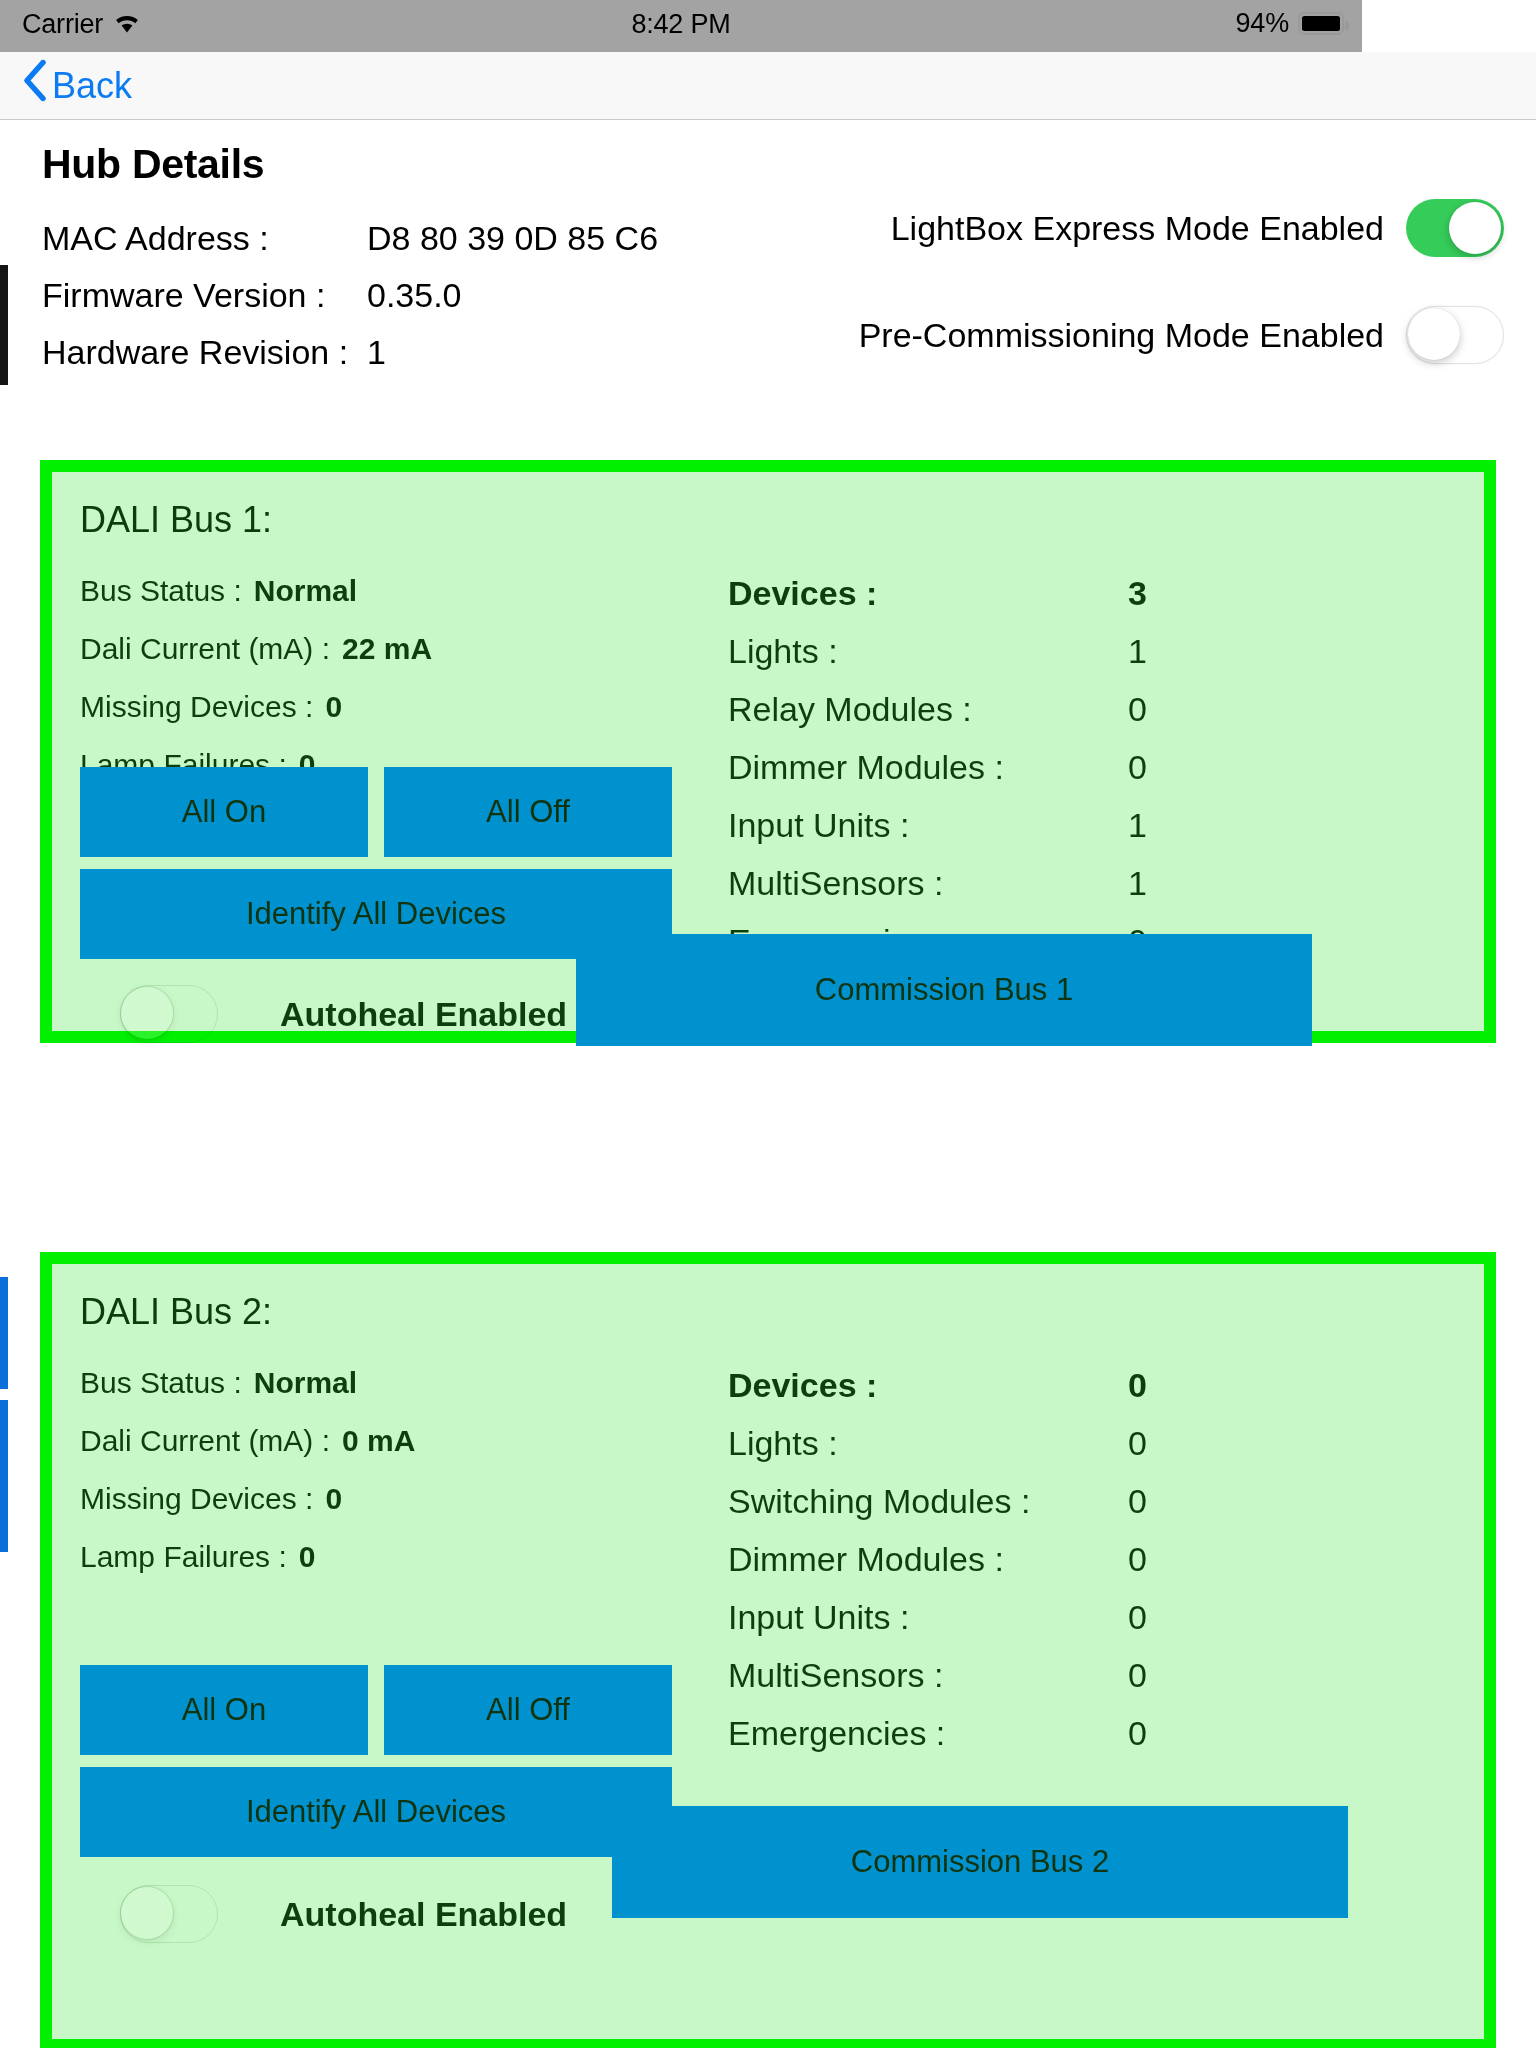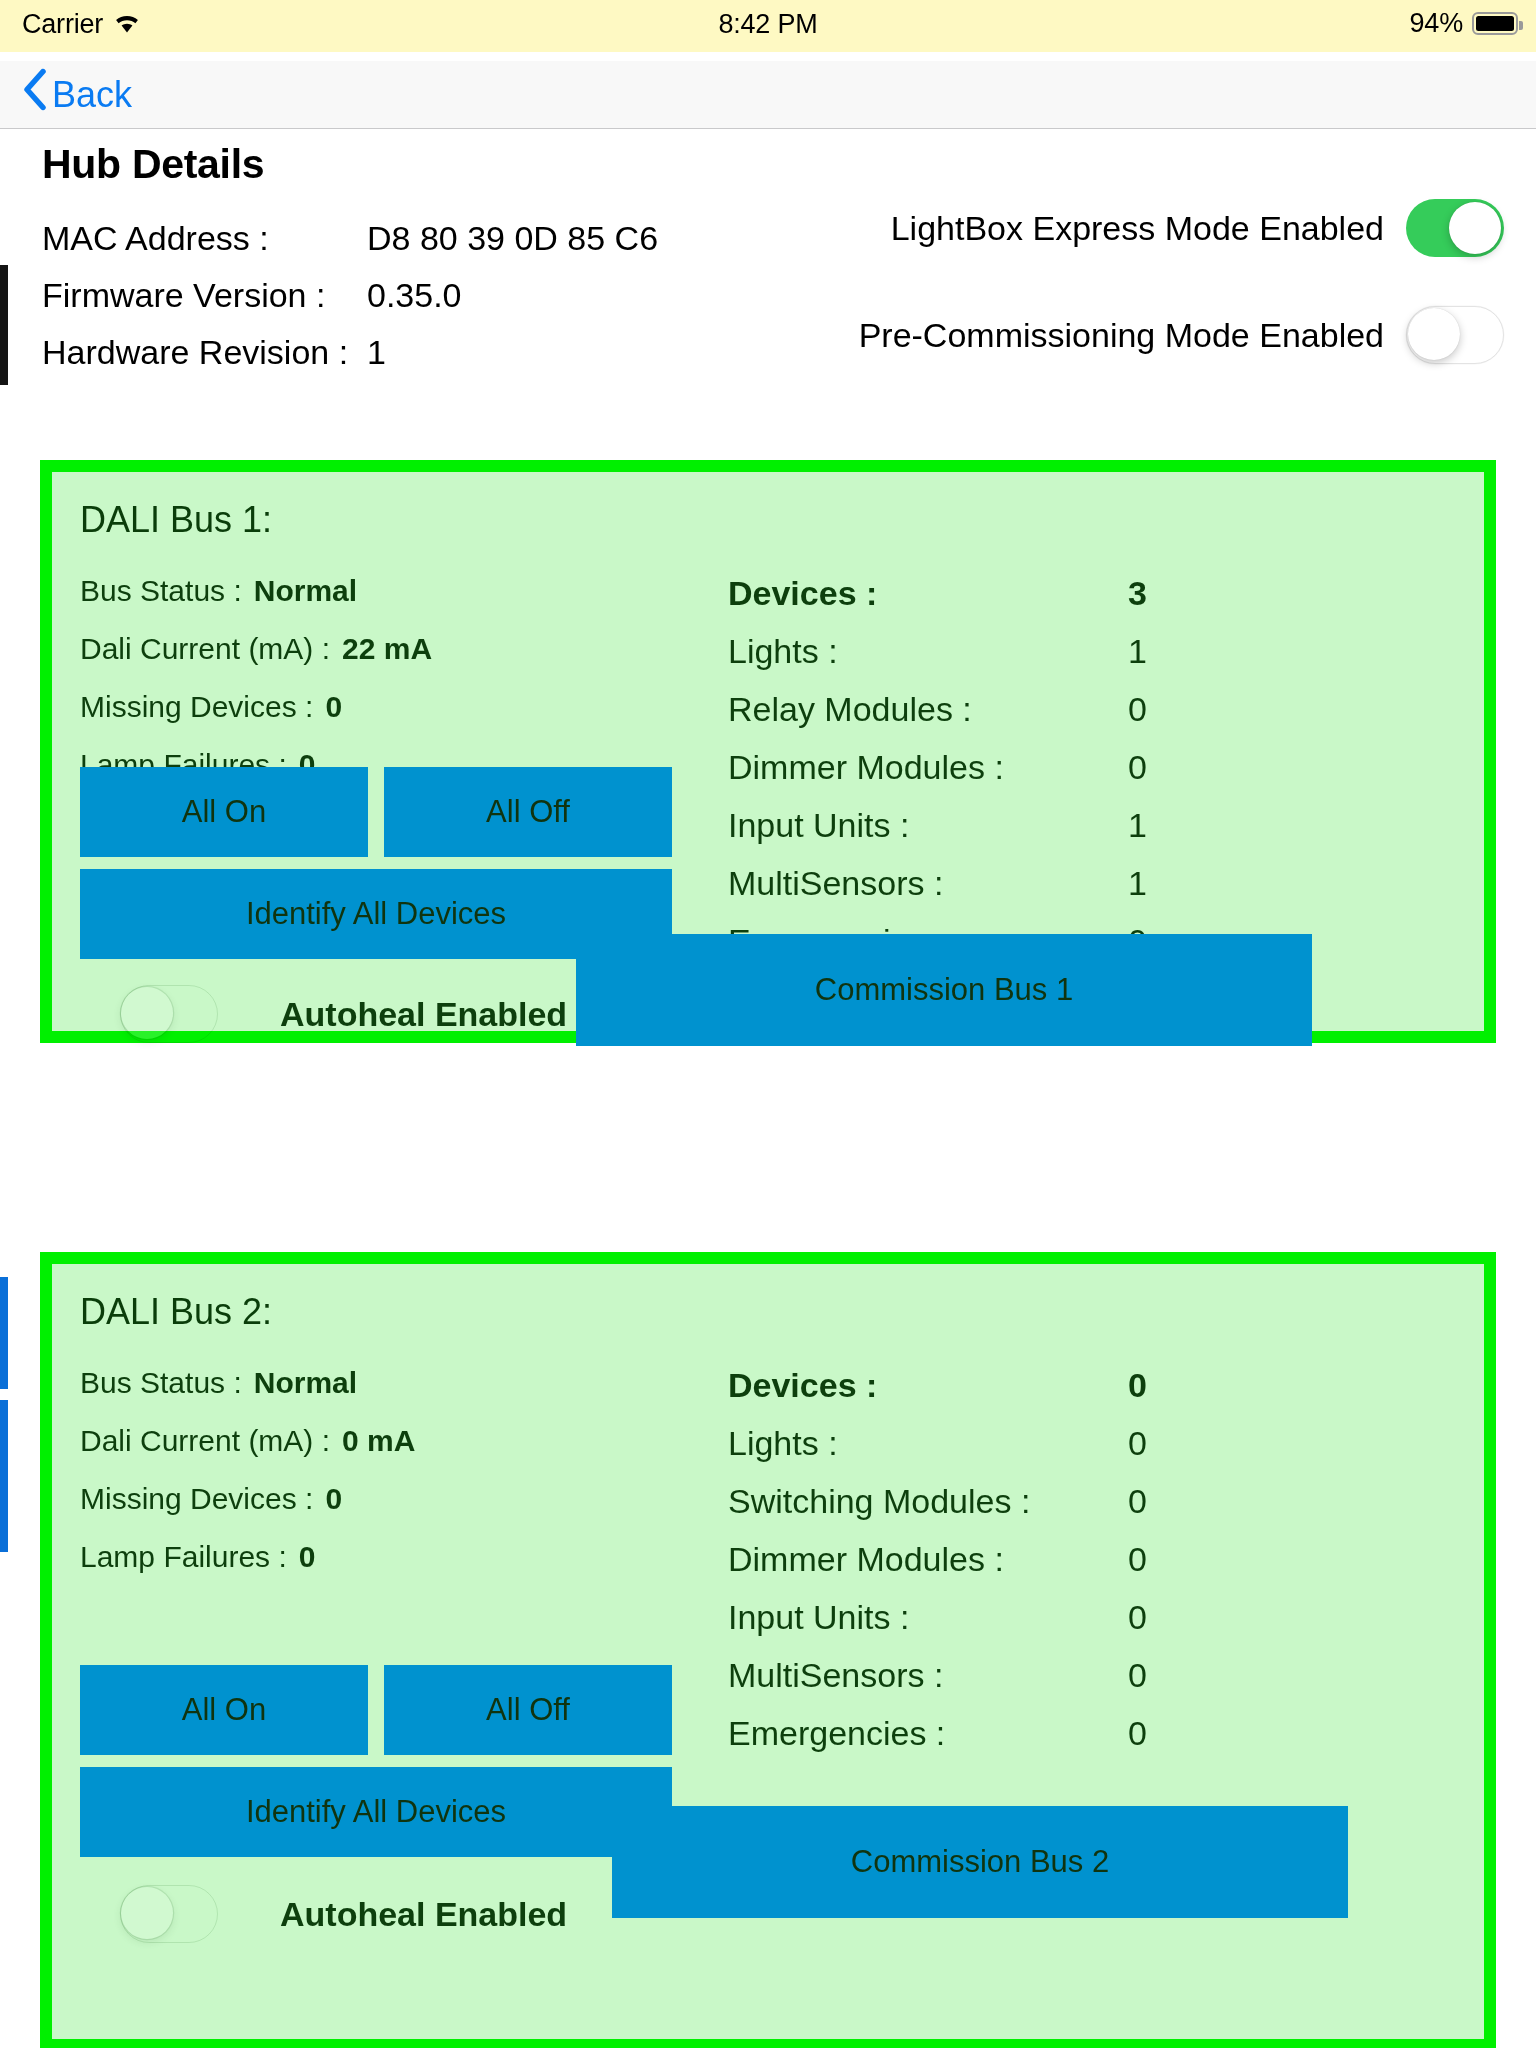--- a/index.html
+++ b/index.html
@@ -16,23 +16,23 @@
     position: relative;
     width: 1536px;
     height: 2048px;
     background: #ffffff;
   }
 
   
   .statusbar {
     position: absolute;
     top: 0; left: 0;
-    width: 1536px;
+    width: 1362px;
     height: 52px;
-    background: #fef9c3;
+    background: #a3a3a3;
     color: #000;
   }
   .sb-left {
     position: absolute;
     left: 22px; top: 9px;
     display: flex; align-items: center; gap: 10px;
     font-size: 27px; letter-spacing: -0.2px;
   }
   .wifi-icon { display: block; }
   .sb-center {
@@ -66,21 +66,21 @@
     position: absolute;
     left: 2px; top: 2px; bottom: 2px;
     width: 90%;
     background: #000;
     border-radius: 2.5px;
   }
 
   
   .navbar {
     position: absolute;
-    top: 61px; left: 0;
+    top: 52px; left: 0;
     width: 1536px;
     height: 68px;
     background: #f8f8f8;
     border-bottom: 1px solid #c9c9cb;
   }
   .back-btn {
     position: absolute;
     left: 22px; top: 50%;
     transform: translateY(-50%);
     display: flex; align-items: center; gap: 6px;

